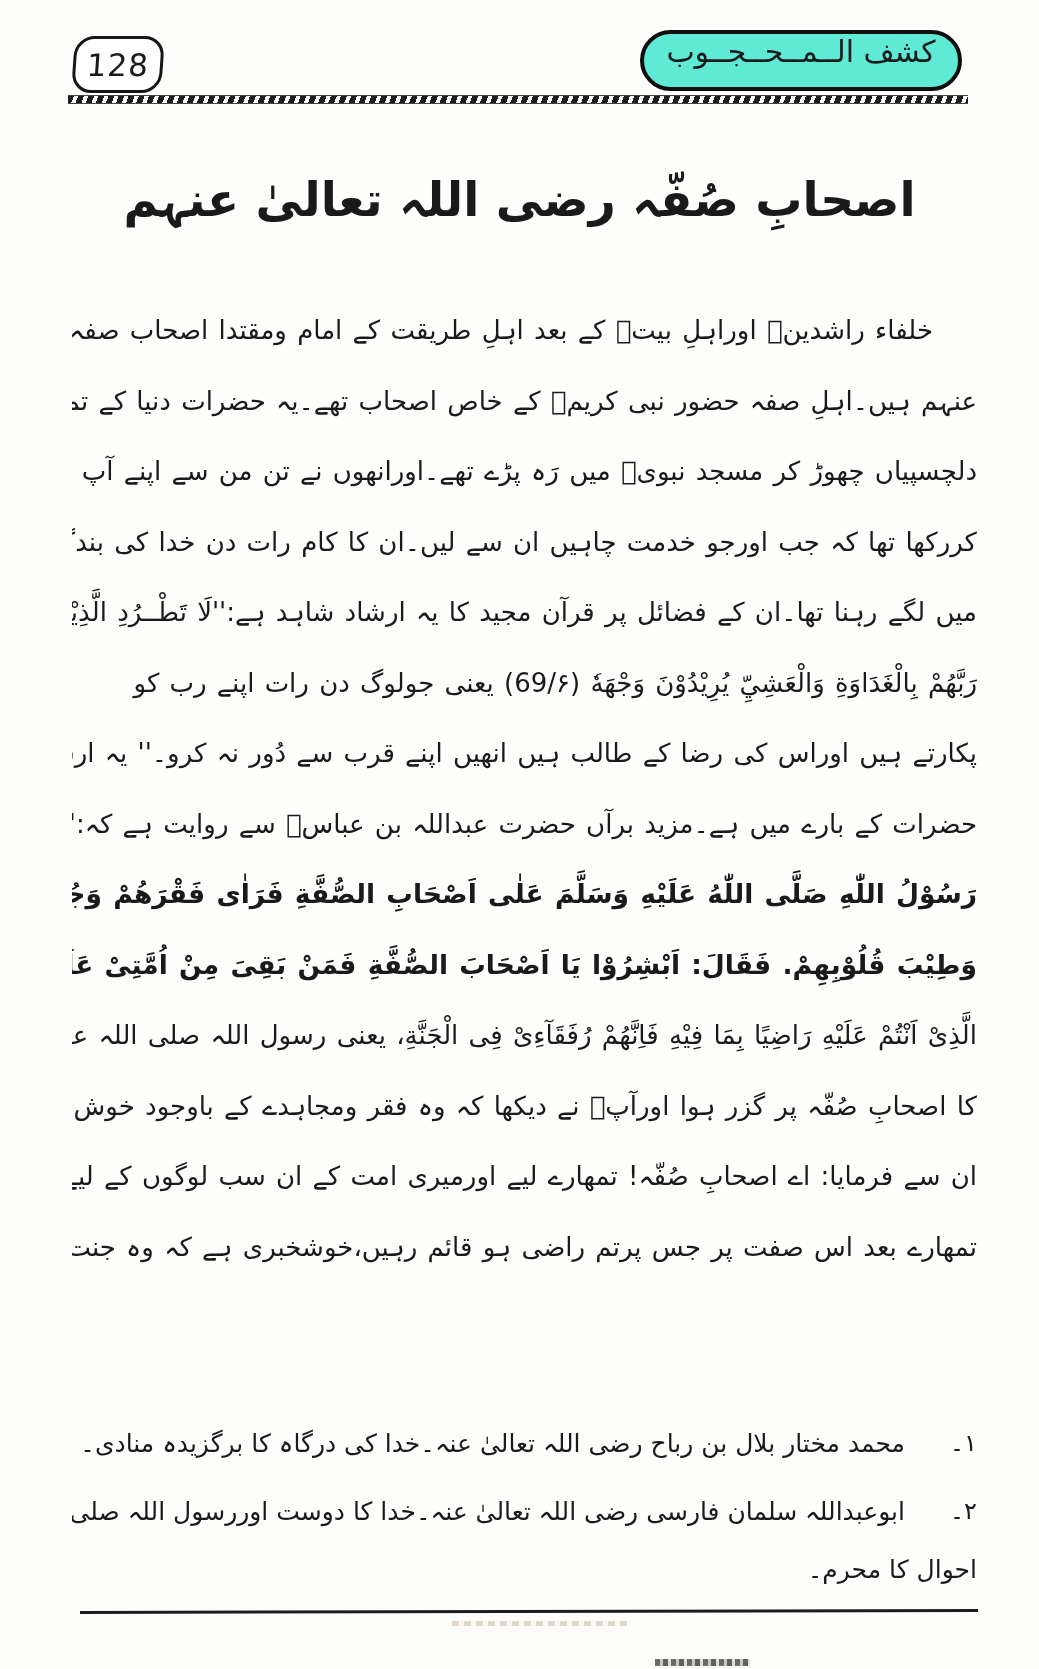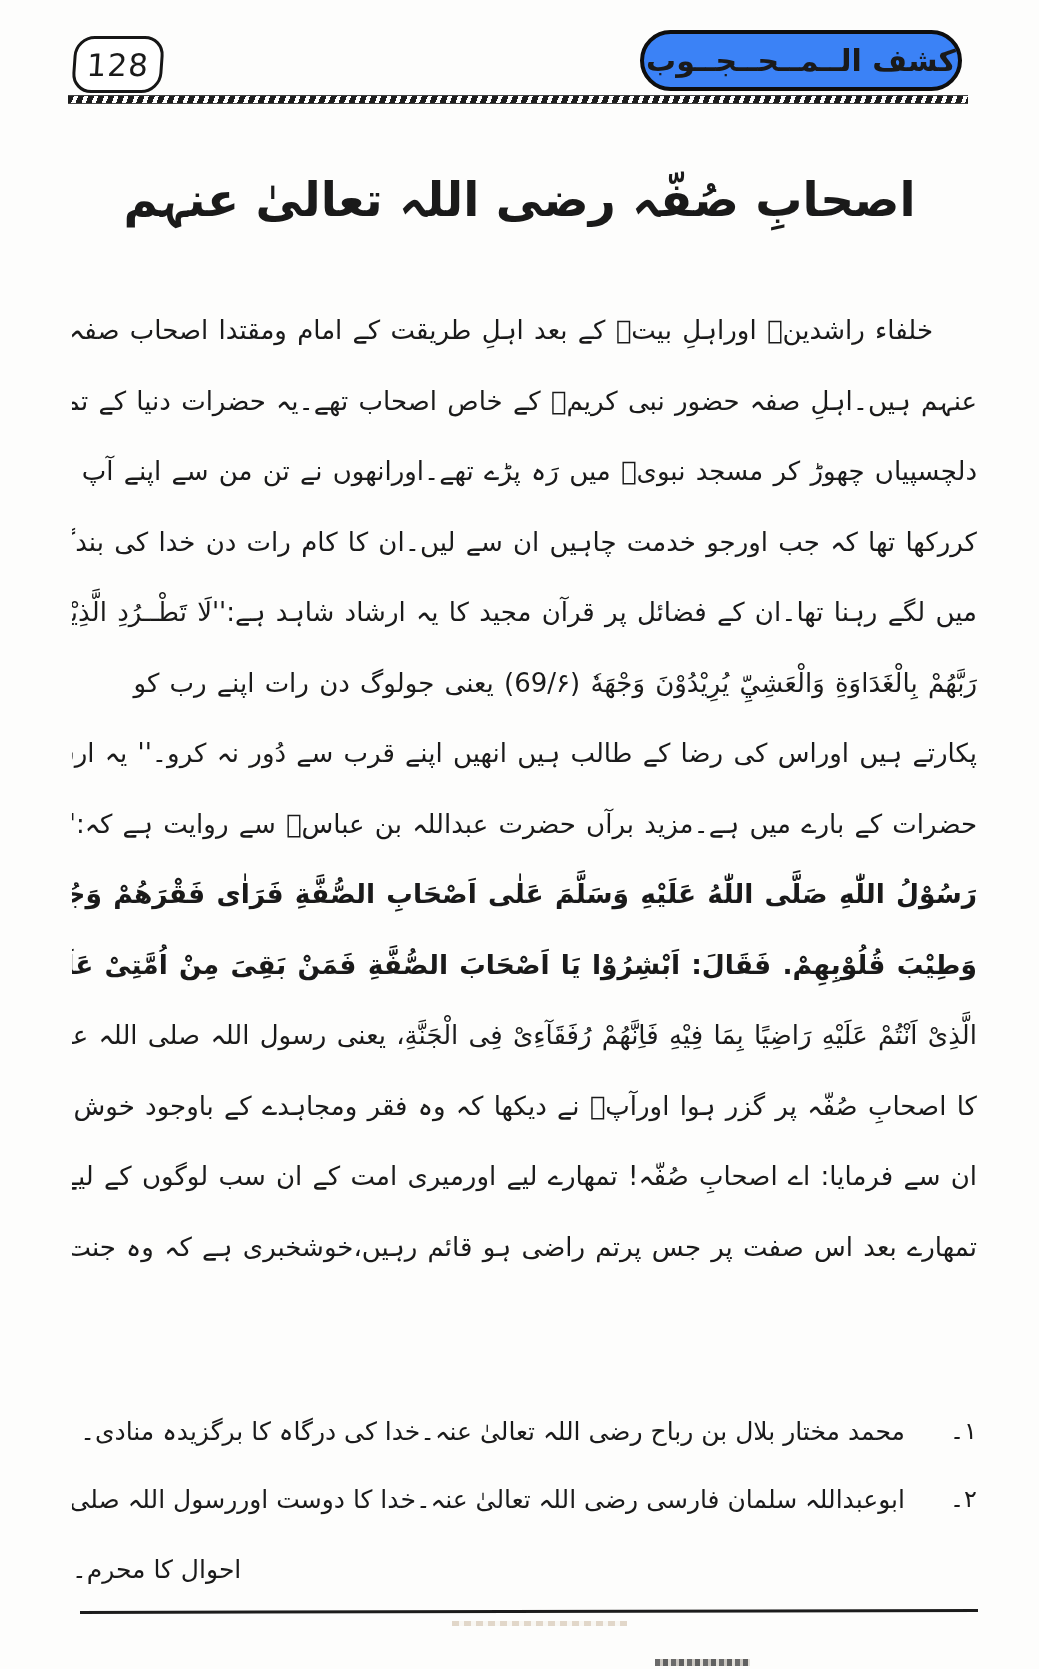--- a/index.html
+++ b/index.html
@@ -28,24 +28,24 @@
     direction: ltr;
     transform: skewX(-4deg);
     background: #fff;
   }
   .book-title-cartouche {
     position: absolute;
     right: 77px; top: 30px;
     width: 322px; height: 61px;
     border: 4px solid #0e0e0e;
     border-radius: 31px;
-    display: flex; align-items: center; justify-content: center;
+    display: flex; justify-content: center;
     font-size: 30px;
-    font-weight: bold;
-    background: #3b82f6;
+    font-weight: normal;
+    background: #5eead4;
     white-space: nowrap;
     overflow: hidden;
   }
   .header-divider {
     position: absolute;
     left: 68px; top: 95px;
     width: 900px; height: 9px;
     background: repeating-linear-gradient(110deg, #1d1d1d 0 5.5px, #ffffff 5.5px 9.5px);
     border-top: 1px solid #444;
     border-bottom: 1px solid #444;
@@ -89,21 +89,21 @@
     padding-right: 118px;
     white-space: nowrap;
     overflow: hidden;
   }
   
   .list-row {
     position: absolute;
     right: 62px;
     width: 905px;
     height: 66px;
-    line-height: 53px;
+    line-height: 77px;
     font-size: 25px;
     white-space: nowrap;
     overflow: hidden;
     margin-left: 36px;
   }
   .list-row.item1 { top: 1405px; }
   .list-row.item2 { top: 1473px; }
   .list-marker {
     display: inline-block;
     width: 72px;
@@ -111,21 +111,21 @@
     vertical-align: top;
   }
   .list-cont {
     position: absolute;
     top: 1541px;
     right: 62px;
     width: 905px;
     height: 64px;
     line-height: 58px;
     font-size: 25px;
-    text-align: left;
+    text-align: right;
     white-space: nowrap;
   }
   
   .bottom-rule {
     position: absolute;
     top: 1610px; left: 80px;
     width: 898px; height: 3px;
     background: #1c1c1c;
     transform: rotate(-0.12deg);
   }

